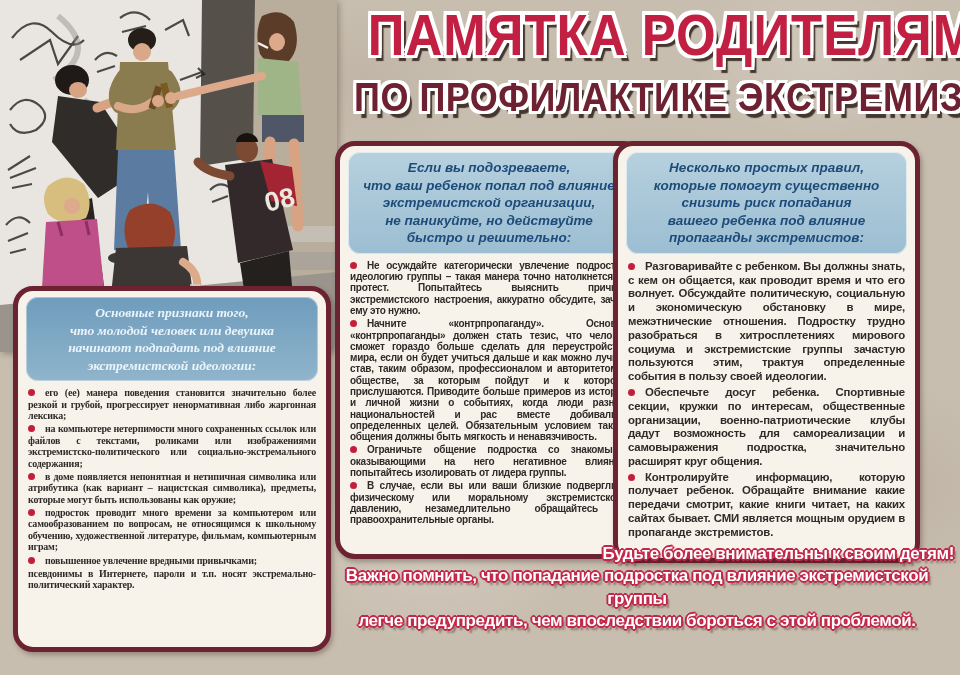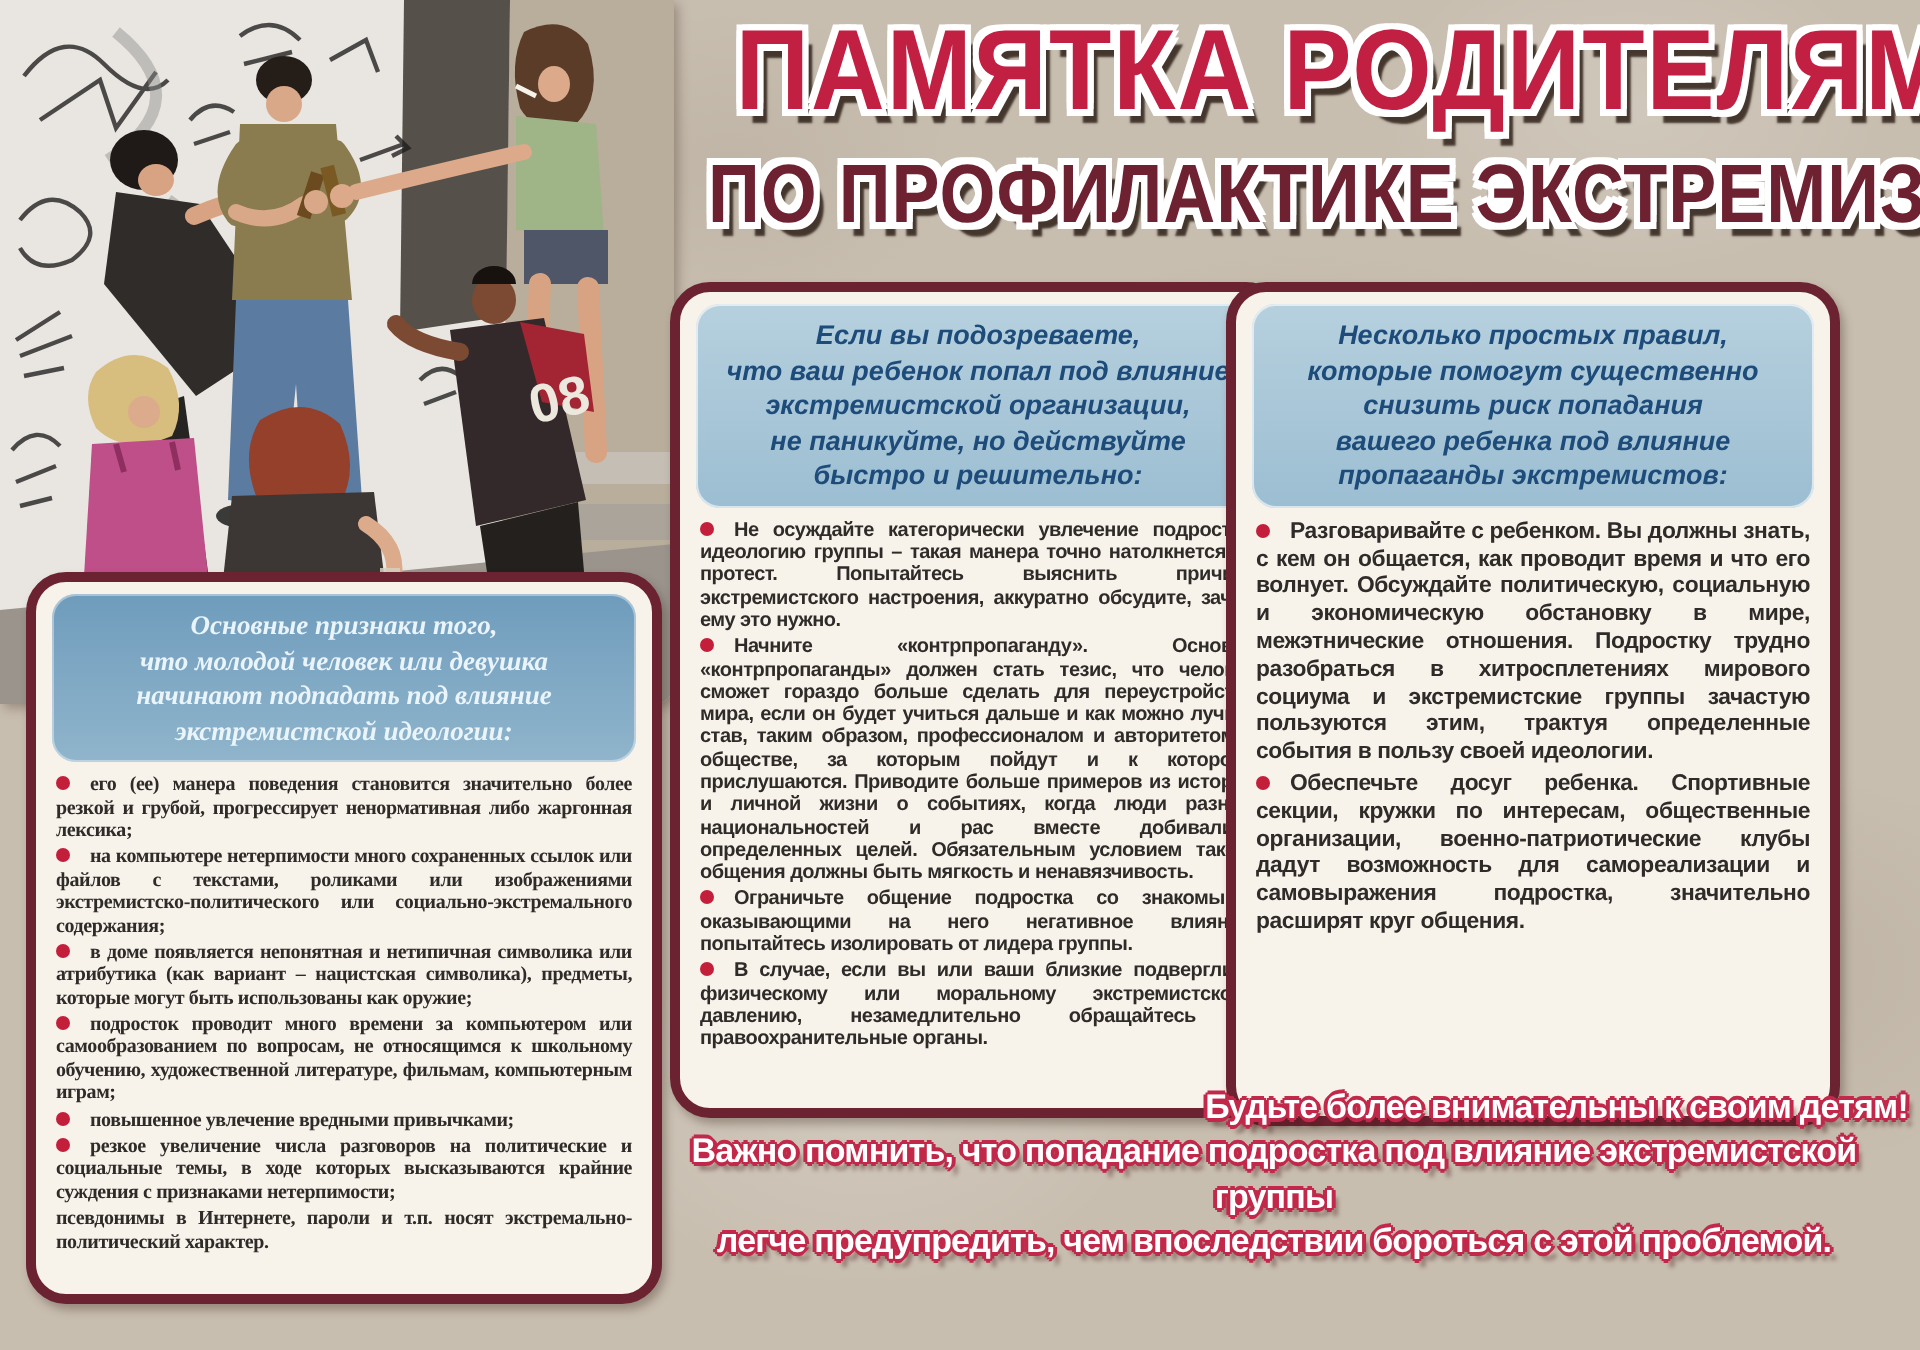--- a/index.html
+++ b/index.html
@@ -176,21 +176,20 @@
     <div class="heading left-heading">Основные признаки того,
 что молодой человек или девушка
 начинают подпадать под влияние
 экстремистской идеологии:</div>
     <div class="panel-body">
         <p class="bullet-item"><span class="bullet-dot"></span><span>его (ее) манера поведения становится значительно более резкой и грубой, прогрессирует ненормативная либо жаргонная лексика;</span></p>
         <p class="bullet-item"><span class="bullet-dot"></span><span>на компьютере нетерпимости много сохраненных ссылок или файлов с текстами, роликами или изображениями экстремистско-политического или социально-экстремального содержания;</span></p>
         <p class="bullet-item"><span class="bullet-dot"></span><span>в доме появляется непонятная и нетипичная символика или атрибутика (как вариант – нацистская символика), предметы, которые могут быть использованы как оружие;</span></p>
         <p class="bullet-item"><span class="bullet-dot"></span><span>подросток проводит много времени за компьютером или самообразованием по вопросам, не относящимся к школьному обучению, художественной литературе, фильмам, компьютерным играм;</span></p>
         <p class="bullet-item"><span class="bullet-dot"></span><span>повышенное увлечение вредными привычками;</span></p>
-        <p class="bullet-item"><span class="bullet-dot"></span><span>резкое увеличение числа разговоров на политические и социальные темы, в ходе которых высказываются крайние суждения с признаками нетерпимости;</span></p>
         <p class="bullet-item"><span>псевдонимы в Интернете, пароли и т.п. носят экстремально-политический характер.</span></p>
       </div>
   </section>
 
   <section class="panel mid-panel">
     <div class="heading blue-heading">Если вы подозреваете,
 что ваш ребенок попал под влияние
 экстремистской организации,
 не паникуйте, но действуйте
 быстро и решительно:</div>
@@ -204,20 +203,21 @@
 
   <section class="panel right-panel">
     <div class="heading blue-heading">Несколько простых правил,
 которые помогут существенно
 снизить риск попадания
 вашего ребенка под влияние
 пропаганды экстремистов:</div>
     <div class="panel-body">
         <p class="bullet-item"><span class="bullet-dot"></span><span>Разговаривайте с ребенком. Вы должны знать, с кем он общается, как проводит время и что его волнует. Обсуждайте политическую, социальную и экономическую обстановку в мире, межэтнические отношения. Подростку трудно разобраться в хитросплетениях мирового социума и экстремистские группы зачастую пользуются этим, трактуя определенные события в пользу своей идеологии.</span></p>
         <p class="bullet-item"><span class="bullet-dot"></span><span>Обеспечьте досуг ребенка. Спортивные секции, кружки по интересам, общественные организации, военно-патриотические клубы дадут возможность для самореализации и самовыражения подростка, значительно расширят круг общения.</span></p>
+        <p class="bullet-item"><span class="bullet-dot"></span><span>Контролируйте информацию, которую получает ребенок. Обращайте внимание какие передачи смотрит, какие книги читает, на каких сайтах бывает. СМИ является мощным орудием в пропаганде экстремистов.</span></p>
       </div>
   </section>
 
   <div class="footer">
     <div class="footer-line1">Будьте более внимательны к своим детям!</div>
     <div class="footer-line2">Важно помнить, что попадание подростка под влияние экстремистской группы</div>
     <div class="footer-line3">легче предупредить, чем впоследствии бороться с этой проблемой.</div>
   </div>
 
 </div>

